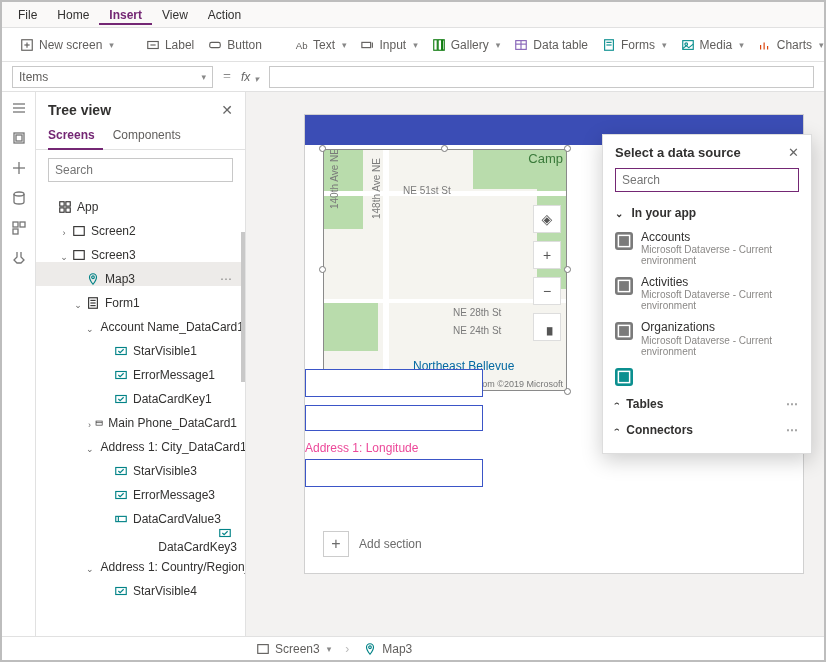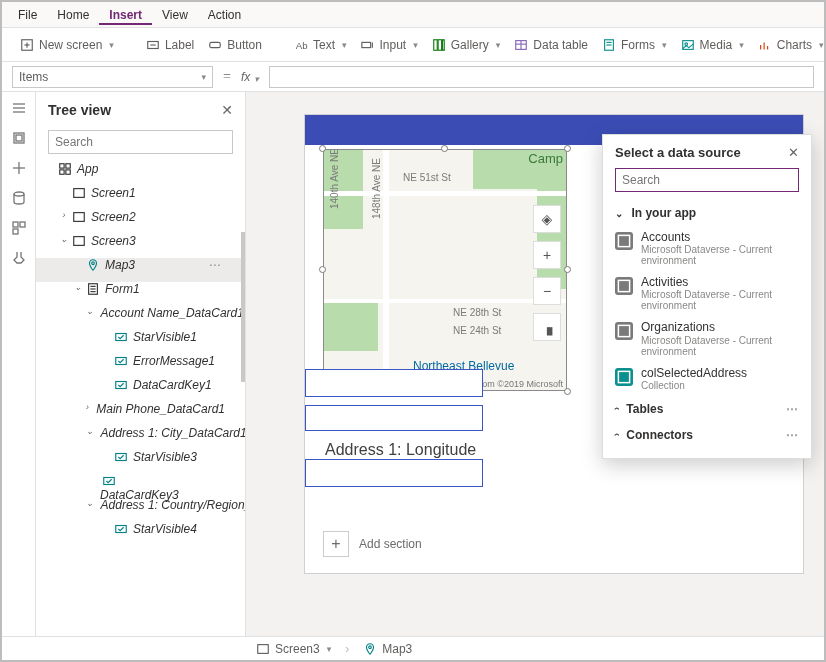--- a/index.html
+++ b/index.html
@@ -46,34 +46,34 @@
   .tree{width:210px;border-right:1px solid var(--border);display:flex;flex-direction:column;position:relative;}
   .tree-hdr{display:flex;align-items:center;justify-content:space-between;padding:10px 12px 4px;}
   .tree-hdr h3{margin:0;font-size:14px;font-weight:600;}
   .tree-close{font-size:14px;color:#666;}
   .tree-tabs{display:flex;padding:0 12px;border-bottom:1px solid var(--border);}
   .tree-tabs span{padding:6px 8px 6px 0;margin-right:10px;color:var(--text-muted);}
   .tree-tabs .active{color:var(--purple);font-weight:600;border-bottom:2px solid var(--purple);margin-bottom:-1px;}
   .tree-search{margin:8px 12px;}
   .tree-search input{width:100%;height:24px;border:1px solid var(--border-dk);padding:0 6px;font-size:12px;}
   .tree-body{flex:1;overflow:auto;font-size:12px;padding-bottom:8px;}
-  .tnode{display:flex;align-items:flex-start;height:24px;padding-right:20px;white-space:nowrap;font-style:italic;}
+  .tnode{display:flex;align-items:flex-end;height:24px;padding-right:8px;white-space:nowrap;}
   .tnode .ex{width:12px;text-align:center;color:#666;font-size:9px;}
   .tnode .tico{width:14px;height:14px;margin:0 5px 0 2px;display:inline-flex;align-items:center;justify-content:center;}
   .tnode.sel{background:var(--sel-bg);}
   .tnode .more{margin-left:auto;color:#888;letter-spacing:1px;padding-right:4px;}
   .scrollhint{position:absolute;right:0;top:140px;width:4px;height:150px;background:#c8c8c8;}
 
   
   .canvas{flex:1;background:var(--canvas-bg);position:relative;overflow:hidden;}
   .form-surface{position:absolute;left:58px;top:22px;width:500px;height:460px;background:#fff;border:1px solid #d0d0d0;}
   .form-topbar{height:30px;background:var(--hdr-blue);}
   .form-inner{position:relative;padding:18px 18px 0 18px;height:calc(100% - 30px);}
   .card{position:absolute;border:1px solid #3b55c7;background:#fff;}
-  .card-lbl{position:absolute;color:#404040;font-size:16px;margin-left:20px;}
+  .card-lbl{position:absolute;color:#ec4899;font-size:12px;}
   .map-sel{position:absolute;left:10px;top:-4px;width:260px;height:258px;}
   .map-sel .box{position:absolute;inset:8px;border:1px solid #8a8a8a;}
   .handle{position:absolute;width:7px;height:7px;background:#fff;border:1px solid #7a7a7a;border-radius:50%;}
   .map-img{position:absolute;inset:8px;overflow:hidden;background:#f5f4ef;}
   .park{position:absolute;background:#b9dcac;}
   .road{position:absolute;background:#fff;}
   .maplbl{position:absolute;font-size:10px;color:#7a7a7a;white-space:nowrap;}
   .map-ctrl{position:absolute;right:6px;width:28px;height:28px;background:#fff;border:1px solid #ddd;display:flex;align-items:center;justify-content:center;font-size:14px;color:#555;}
   .attrib{position:absolute;bottom:2px;right:4px;font-size:9px;color:#777;}
 
@@ -282,47 +282,42 @@
           <path d="M6 2v5l-3 3 3 3h4l3-3-3-3V2"></path>
         </svg>
       </div>
   </div>
 
   <div class="tree">
     <div class="tree-hdr">
       <h3>Tree view</h3>
       <span class="tree-close">✕</span>
     </div>
+    <div class="tree-tabs">
+      <span class="active">Screens</span>
+      <span>Components</span>
+    </div>
     <div class="tree-search">
       <input placeholder="Search" style="">
     </div>
     <div class="tree-body">
       <div class="tnode" style="padding-left:8px">
         <span class="ex"></span>
         <span class="tico">
             <svg viewBox="0 0 16 16">
               <rect x="2" y="2" width="5" height="5"></rect>
               <rect x="9" y="2" width="5" height="5"></rect>
               <rect x="2" y="9" width="5" height="5"></rect>
               <rect x="9" y="9" width="5" height="5"></rect>
             </svg>
           </span>
         <span>App</span>
       </div>
       <div id="tree-dyn">
           <div class="tnode" style="padding-left: 22px;">
-            <span class="ex"></span>
-            <span class="tico">
-              <svg viewBox="0 0 16 16">
-                <rect x="2" y="3" width="12" height="10"></rect>
-              </svg>
-            </span>
-            <span>Screen1</span>
-          </div>
-          <div class="tnode" style="padding-left: 22px;">
             <span class="ex">›</span>
             <span class="tico">
               <svg viewBox="0 0 16 16">
                 <rect x="2" y="3" width="12" height="10"></rect>
               </svg>
             </span>
             <span>Screen2</span>
           </div>
           <div class="tnode" style="padding-left: 22px;">
             <span class="ex">⌄</span>
@@ -418,20 +413,40 @@
           </div>
           <div class="tnode" style="padding-left: 64px;">
             <span class="ex"></span>
             <span class="tico">
               <svg viewBox="0 0 16 16" style="color:#038387">
                 <rect x="2" y="4" width="12" height="8"></rect>
                 <path d="M5 8l2 2 4-4"></path>
               </svg>
             </span>
             <span>StarVisible3</span>
+          </div>
+          <div class="tnode" style="padding-left: 64px;">
+            <span class="ex"></span>
+            <span class="tico">
+              <svg viewBox="0 0 16 16" style="color:#038387">
+                <rect x="2" y="4" width="12" height="8"></rect>
+                <path d="M5 8l2 2 4-4"></path>
+              </svg>
+            </span>
+            <span>ErrorMessage3</span>
+          </div>
+          <div class="tnode" style="padding-left: 64px;">
+            <span class="ex"></span>
+            <span class="tico">
+              <svg viewBox="0 0 16 16" style="color:#038387">
+                <rect x="2" y="5" width="12" height="6"></rect>
+                <line x1="5" y1="5" x2="5" y2="11"></line>
+              </svg>
+            </span>
+            <span>DataCardValue3</span>
           </div>
           <div class="tnode" style="padding-left: 64px; flex-direction: column;">
             <span class="ex"></span>
             <span class="tico">
               <svg viewBox="0 0 16 16" style="color:#038387">
                 <rect x="2" y="4" width="12" height="8"></rect>
                 <path d="M5 8l2 2 4-4"></path>
               </svg>
             </span>
             <span>DataCardKey3</span>
@@ -472,21 +487,21 @@
           <div class="map-img">
             <div class="park" style="left:0;top:0;width:40px;height:80px"></div>
             <div class="park" style="left:150px;top:0;width:100px;height:40px"></div>
             <div class="park" style="right:0;top:30px;width:30px;height:110px"></div>
             <div class="park" style="left:0;bottom:40px;width:55px;height:50px"></div>
             <div class="road" style="left:60px;top:0;width:6px;height:100%"></div>
             <div class="road" style="left:0;top:42px;width:100%;height:5px"></div>
             <div class="road" style="left:0;top:150px;width:100%;height:4px"></div>
             <span class="maplbl" style="left:6px;top:60px;transform:rotate(-90deg);transform-origin:left top">140th Ave NE</span>
             <span class="maplbl" style="left:48px;top:70px;transform:rotate(-90deg);transform-origin:left top">148th Ave NE</span>
-            <span class="maplbl" style="left:80px;top:23px">NE 51st St</span>
+            <span class="maplbl" style="left:80px;top:36px">NE 51st St</span>
             <span class="maplbl" style="left:130px;top:158px">NE 28th St</span>
             <span class="maplbl" style="left:130px;top:176px">NE 24th St</span>
             <span class="maplbl" style="right:4px;top:2px;color:#3a7a3a;font-size:13px">Camp</span>
             <span class="maplbl" style="left:90px;bottom:18px;color:#0369a1;font-size:12px">Northeast Bellevue</span>
             <span class="attrib">©2020 TomTom ©2019 Microsoft</span>
             <div class="map-ctrl" style="top:56px">◈</div>
             <div class="map-ctrl" style="top:92px">+</div>
             <div class="map-ctrl" style="top:128px">−</div>
             <div class="map-ctrl" style="top:164px">▗</div>
           </div>
@@ -558,24 +573,20 @@
               <span>Organizations</span>
               <span class="sub">Microsoft Dataverse - Current environment</span>
             </div>
           </div>
           <div class="fly-item">
             <div class="sq teal">
               <svg viewBox="0 0 16 16" style="stroke:#fff">
                 <rect x="3" y="3" width="10" height="10"></rect>
               </svg>
             </div>
-            <div class="txt">
-              <span>colSelectedAddress</span>
-              <span class="sub">Collection</span>
-            </div>
           </div>
         </div>
       <div class="fly-sec collapsed">
         <span class="chev2">›</span>
         <span>Tables</span>
         <span class="dots">⋯</span>
       </div>
       <div class="fly-sec collapsed">
         <span class="chev2">›</span>
         <span>Connectors</span>

